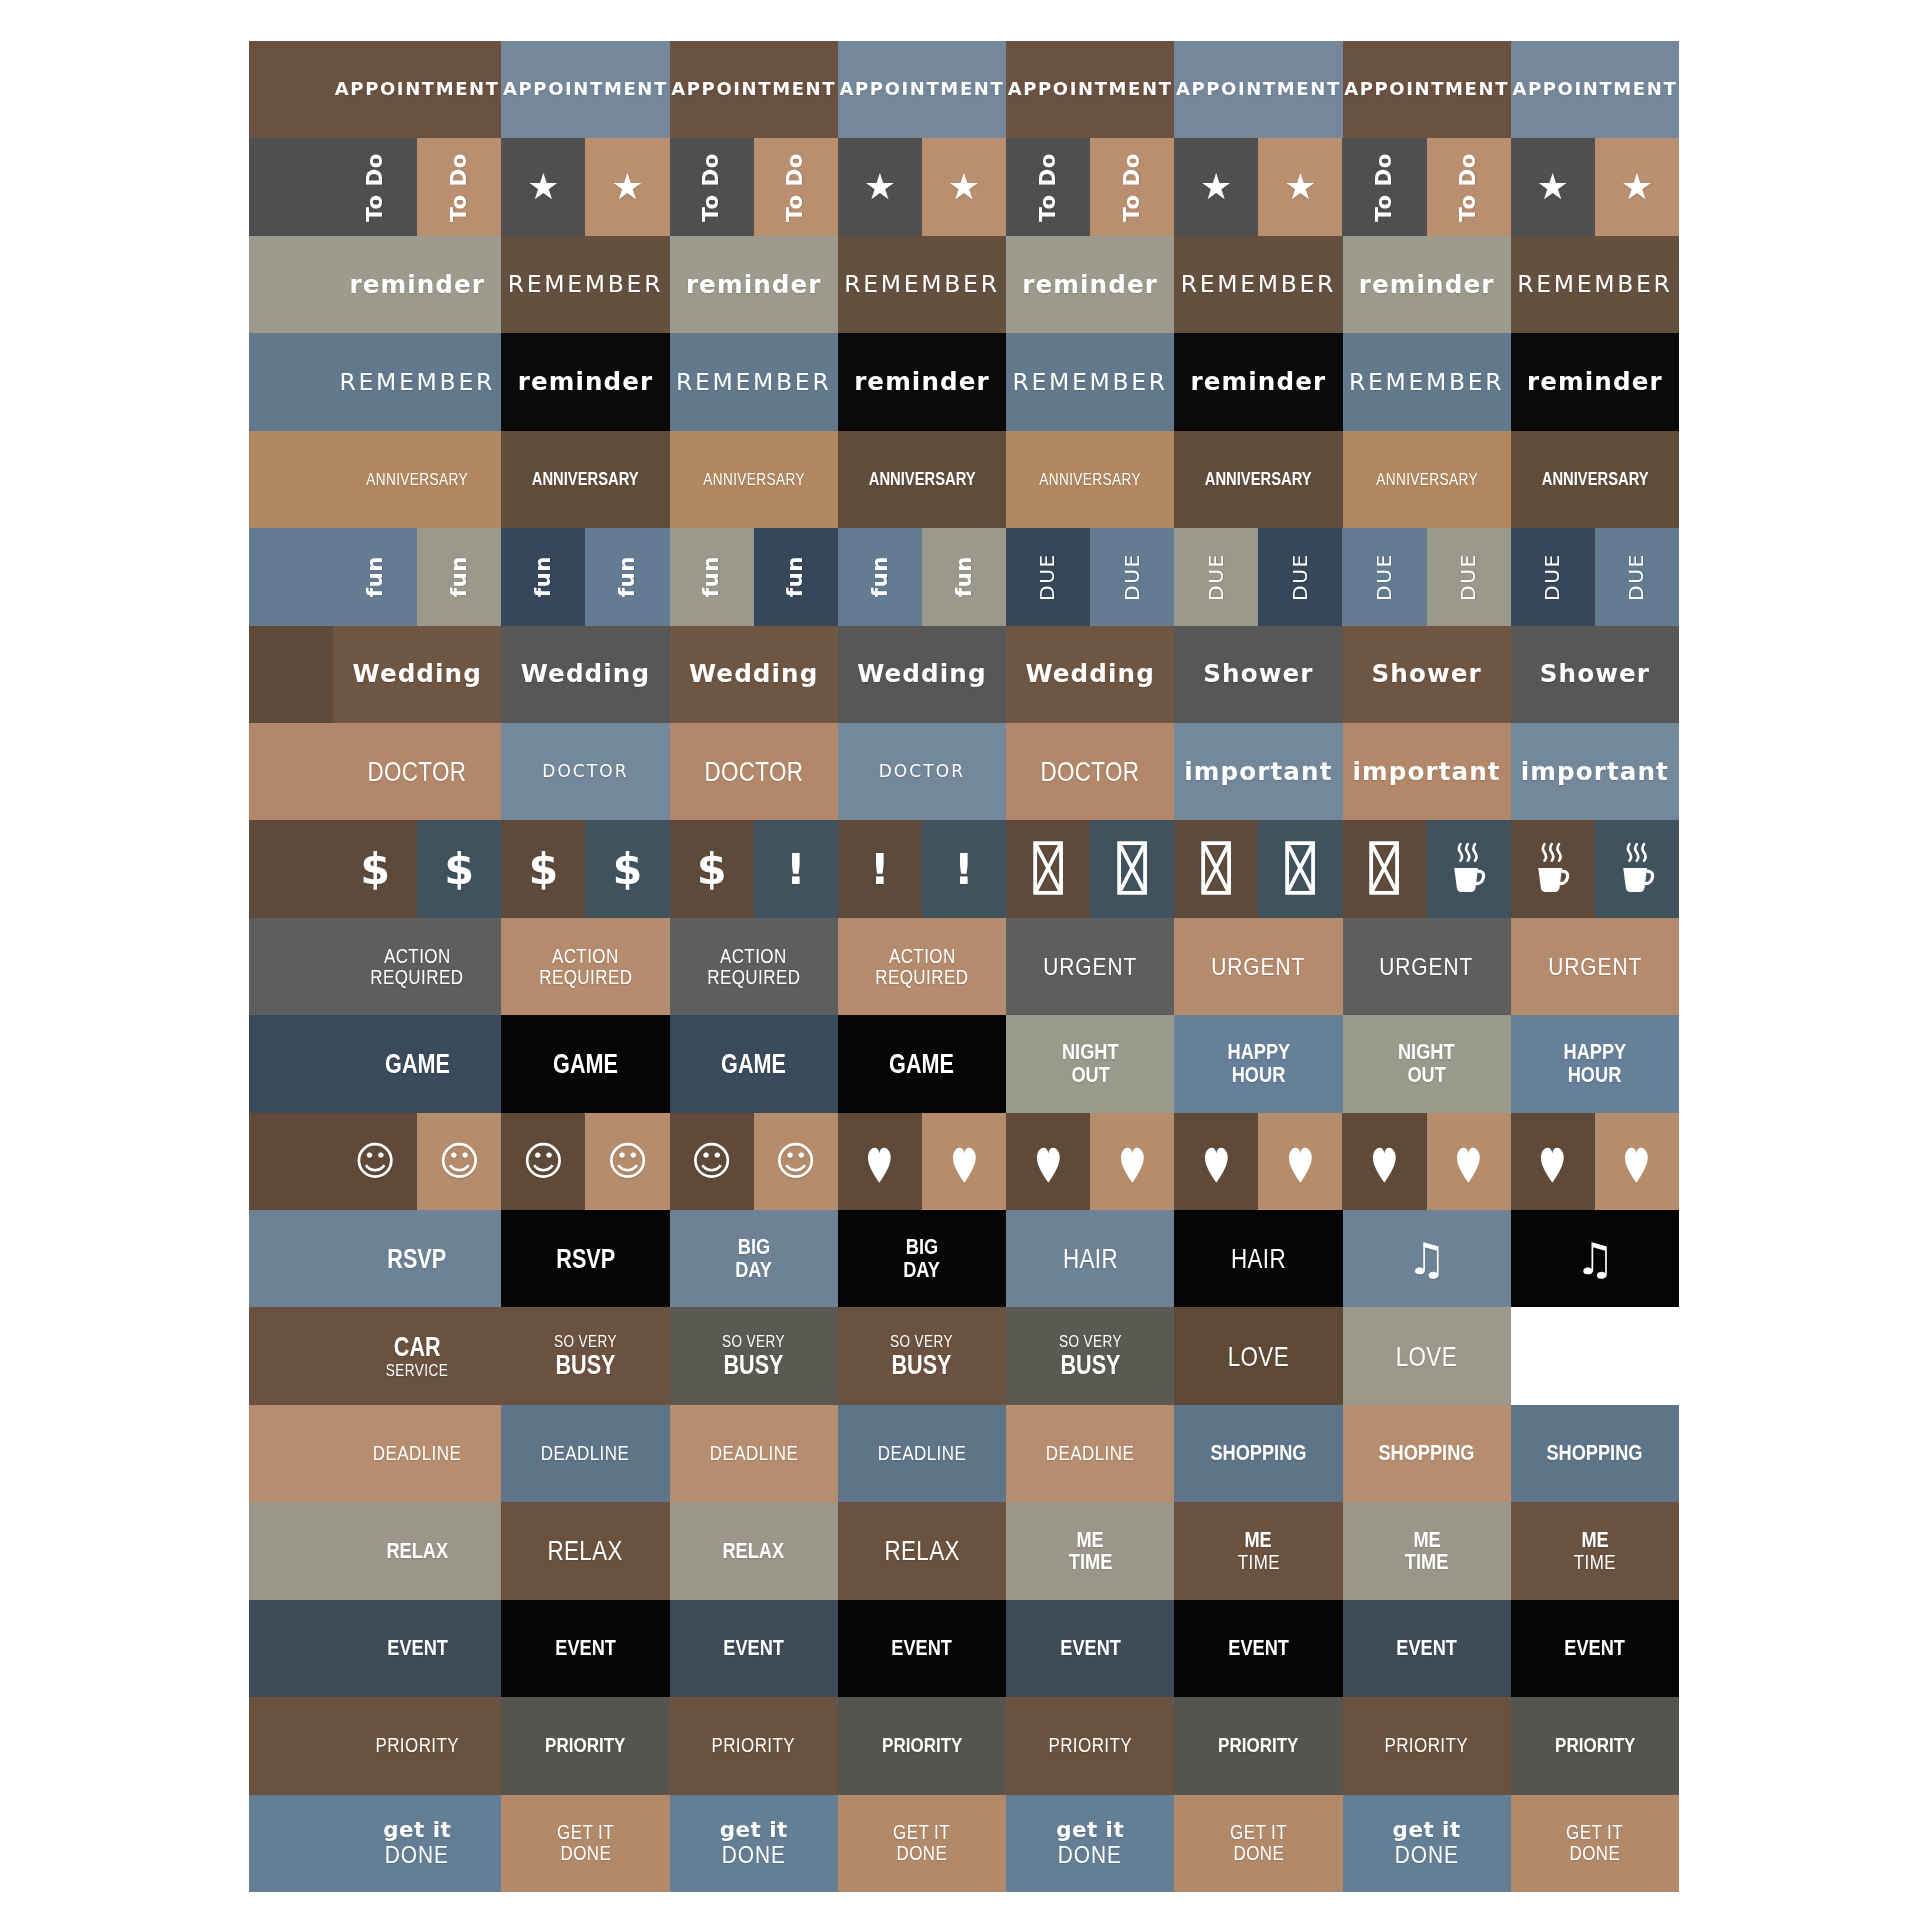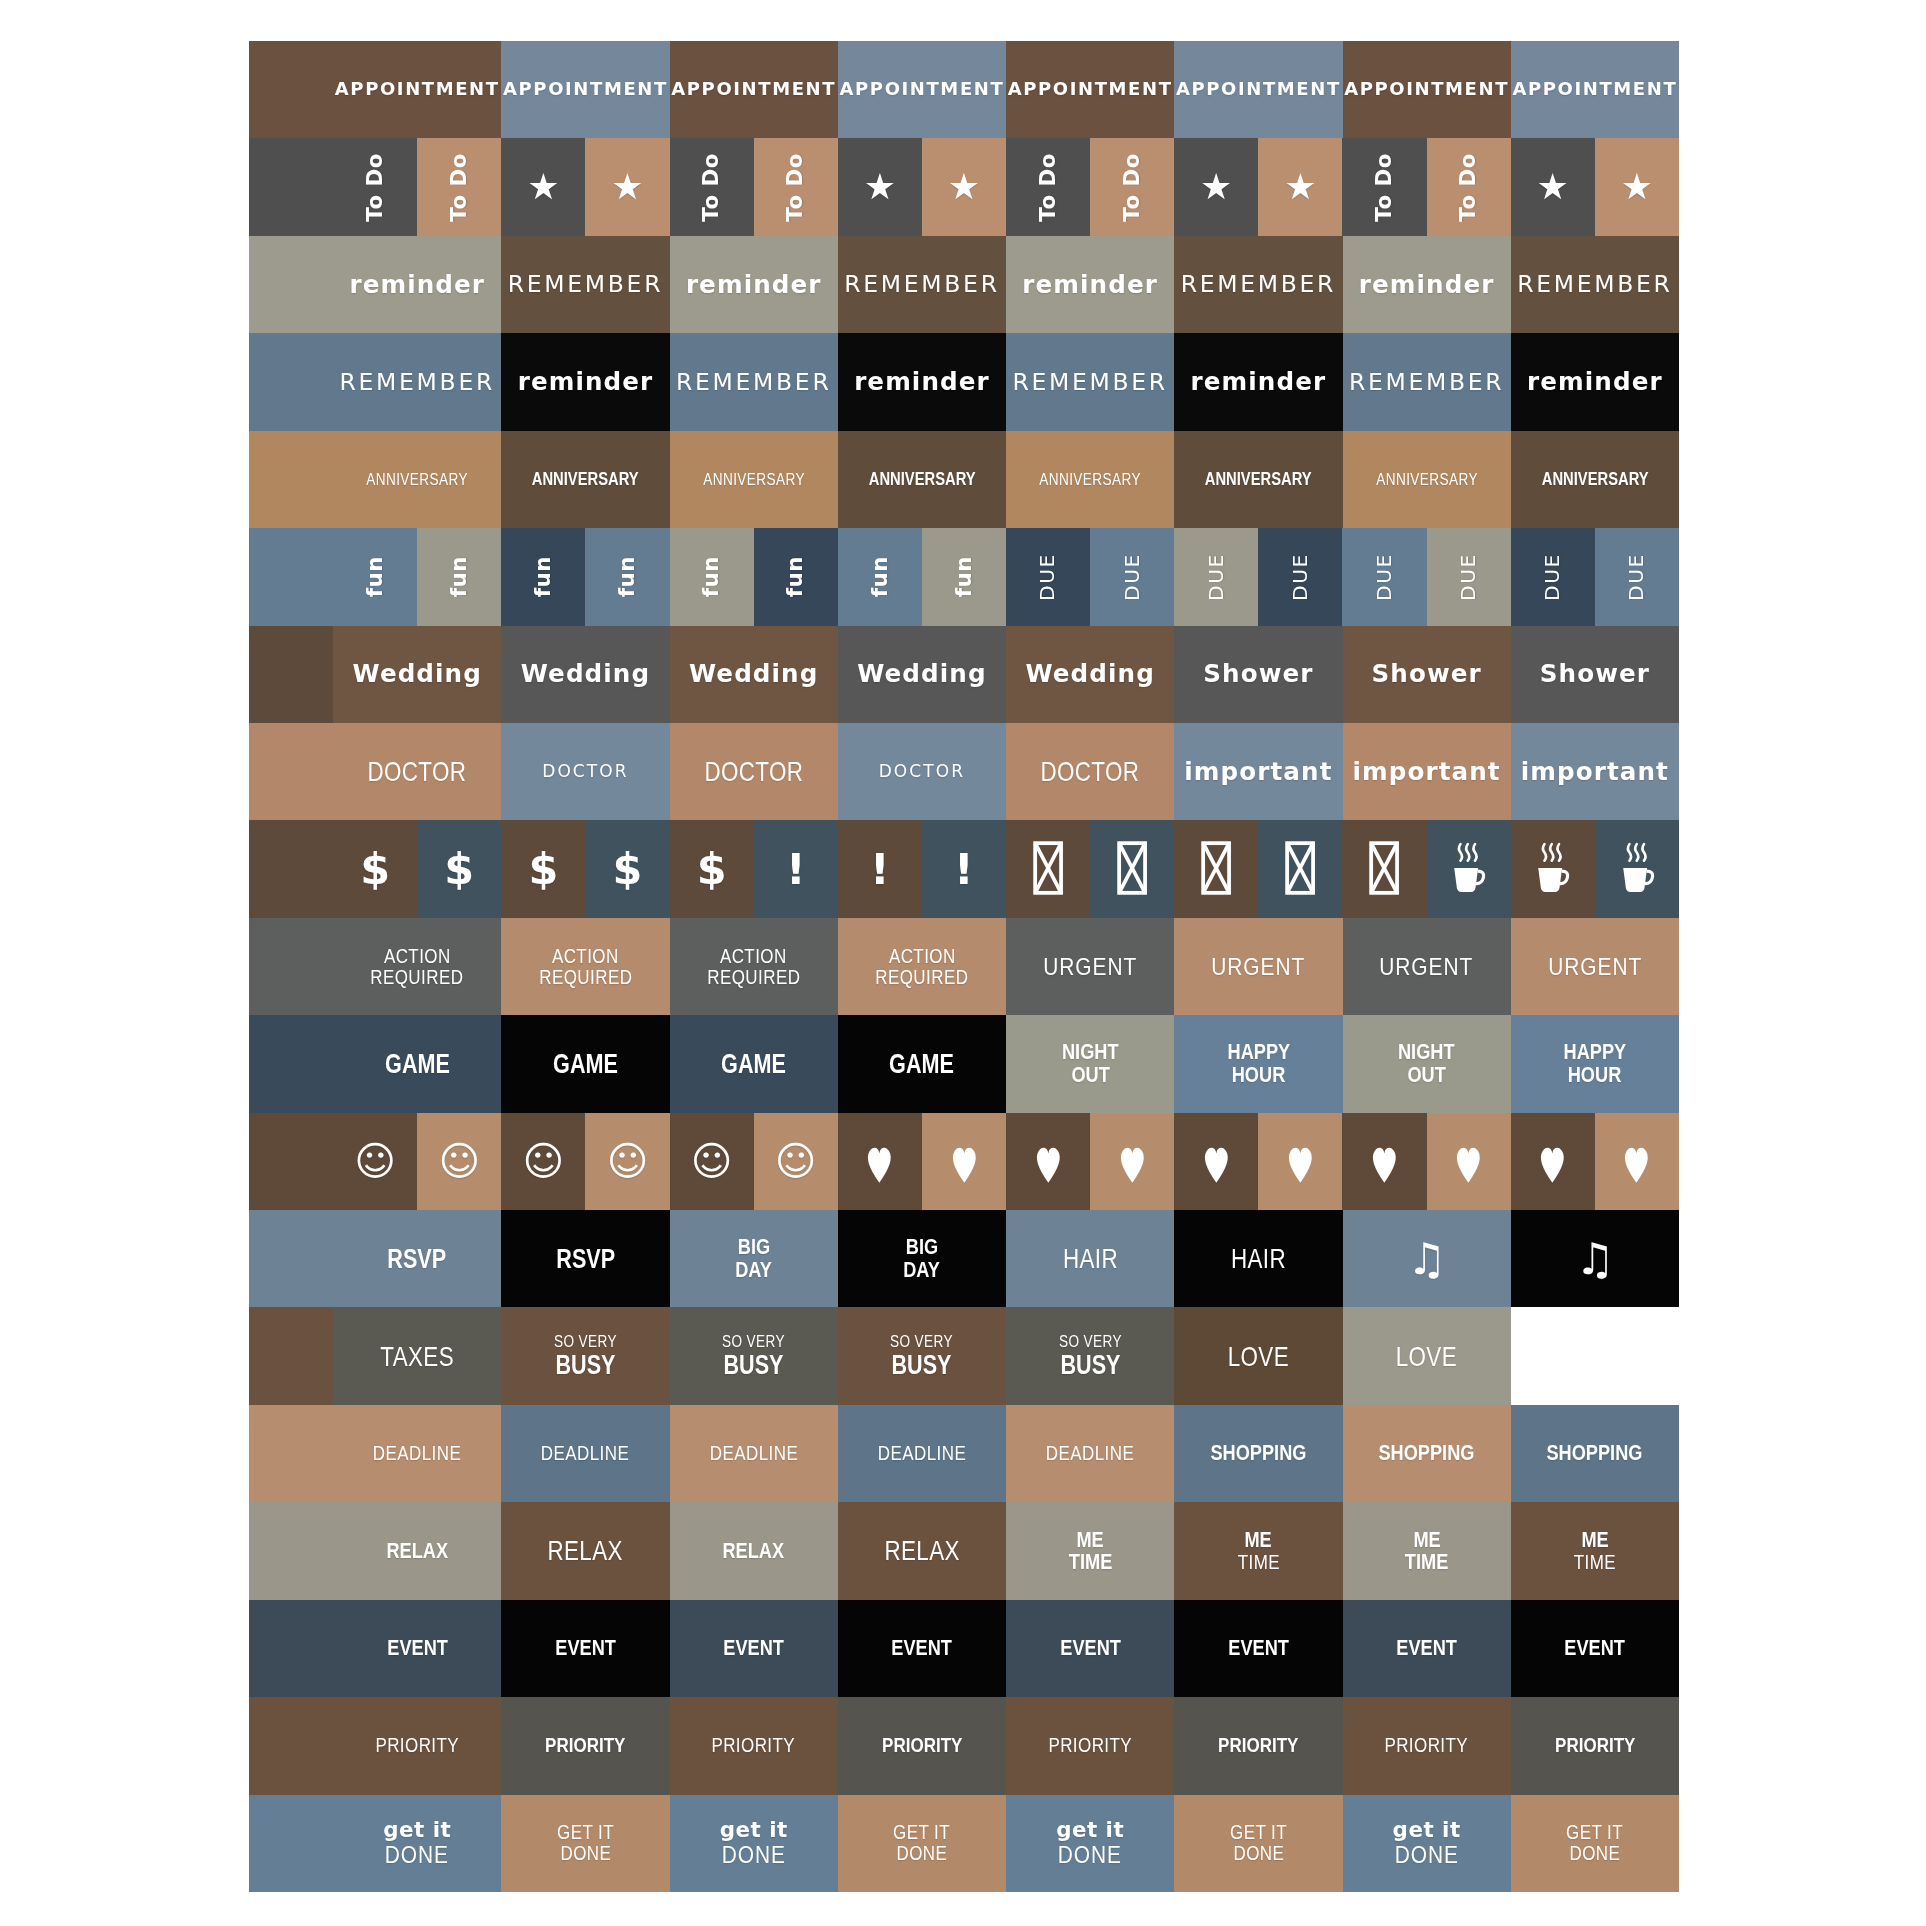--- a/index.html
+++ b/index.html
@@ -545,22 +545,23 @@
       </div>
       <div class="cell" style="width: 11.7647%; background: rgb(110, 130, 150);">
         <span class="line gn">♫</span>
       </div>
       <div class="cell" style="width: 11.7647%; background: rgb(5, 5, 5);">
         <span class="line gn">♫</span>
       </div>
     </div>
     <div class="row">
       <div class="cell" style="width: 5.88235%; background: rgb(107, 81, 63);"></div>
-      <div class="cell" style="width: 11.7647%; background: rgb(90, 90, 82);">
-        <div class="line b3">TAXES</div>
+      <div class="cell" style="width: 11.7647%; background: rgb(107, 81, 63);">
+        <div class="line b5">CAR</div>
+        <div class="line b1">SERVICE</div>
       </div>
       <div class="cell" style="width: 11.7647%; background: rgb(107, 81, 63);">
         <div class="line b1">SO VERY</div>
         <div class="line b5">BUSY</div>
       </div>
       <div class="cell" style="width: 11.7647%; background: rgb(90, 90, 82);">
         <div class="line b1">SO VERY</div>
         <div class="line b5">BUSY</div>
       </div>
       <div class="cell" style="width: 11.7647%; background: rgb(107, 81, 63);">

